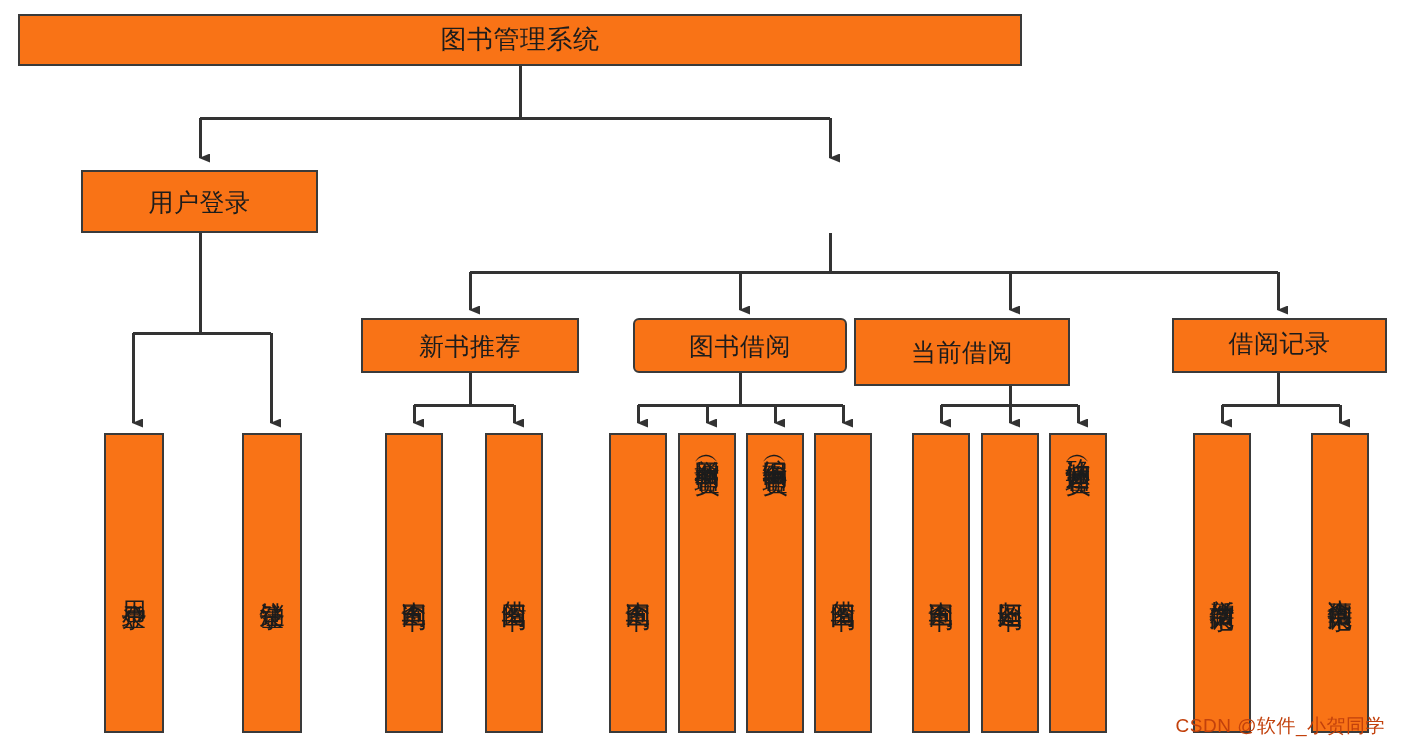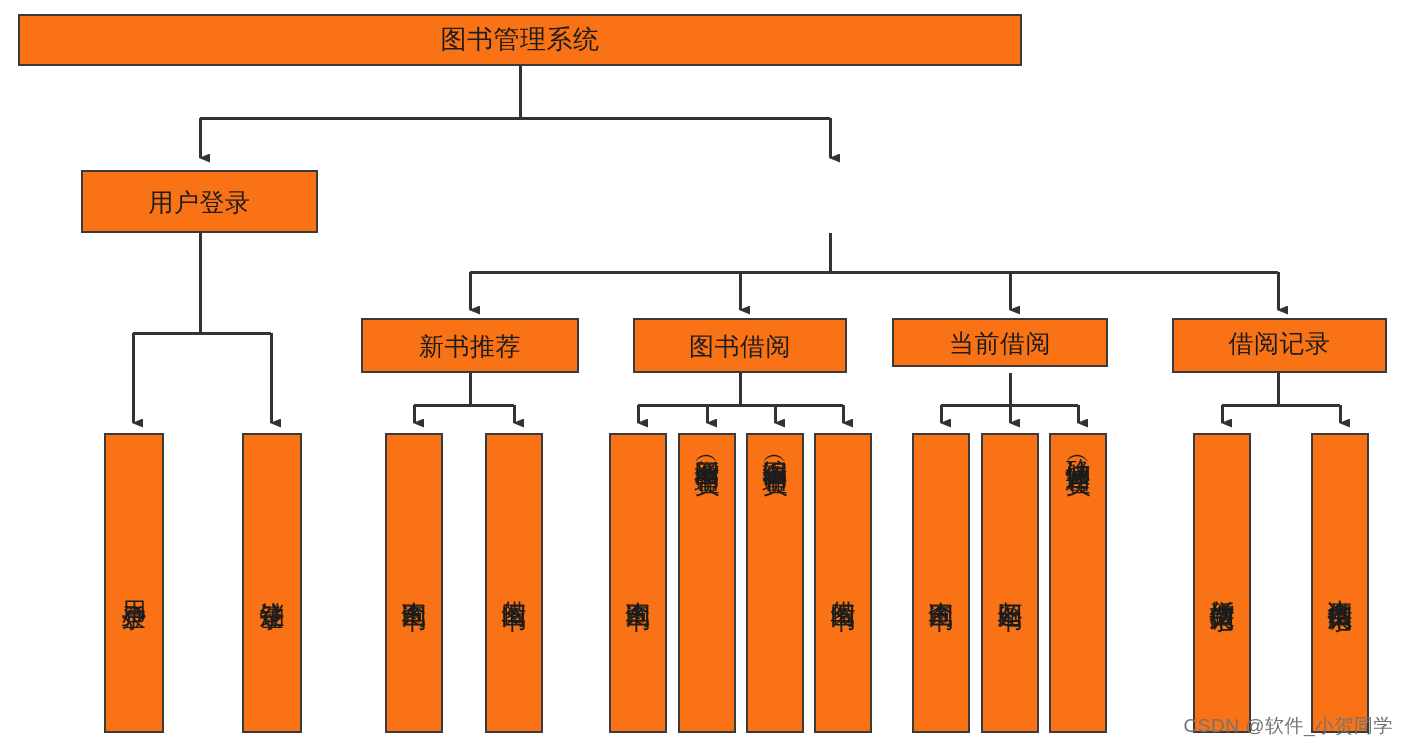--- a/index.html
+++ b/index.html
@@ -62,24 +62,24 @@
     line-height: 1.08;
     letter-spacing: 2px;
     padding-top: 4px;
     max-height: 100%;
   }
   .node.vertical.centered {
     align-items: center;
   }
   #watermark {
     position: absolute;
-    right: 12px;
+    right: 20px;
     bottom: 8px;
     font-size: 19px;
-    color: #737373;
+    color: #c2410c;
     letter-spacing: 0.5px;
     z-index: 5;
     white-space: nowrap;
   }
 </style>
 </head>
 <body>
 
 <div id="diagram-root">
 
@@ -139,25 +139,25 @@
 
   <div class="node horizontal" style="left:81px; top:170px; width:237px; height:63px;">
     <span class="node-label">用户登录</span>
   </div>
 
 
   <div class="node horizontal" style="left:361px; top:318px; width:218px; height:55px;">
     <span class="node-label">新书推荐</span>
   </div>
 
-  <div class="node horizontal" style="left:633px; top:318px; width:214px; height:55px;">
+  <div class="node horizontal" style="left:633px; top:318px; width:214px; height:55px;border-radius:6px;">
     <span class="node-label">图书借阅</span>
   </div>
 
-  <div class="node horizontal" style="left:892px; top:318px; width:216px; height:49px;">
+  <div class="node horizontal" style="left:854px; top:318px; width:216px; height:68px;">
     <span class="node-label">当前借阅</span>
   </div>
 
   <div class="node horizontal" style="left:1172px; top:318px; width:215px; height:55px;font-family:Liberation Mono, monospace;">
     <span class="node-label">借阅记录</span>
   </div>
 
   <div class="node vertical centered" style="left:104px; top:433px; width:60px; height:300px;">
     <span class="node-label">用户登录</span>
   </div>

